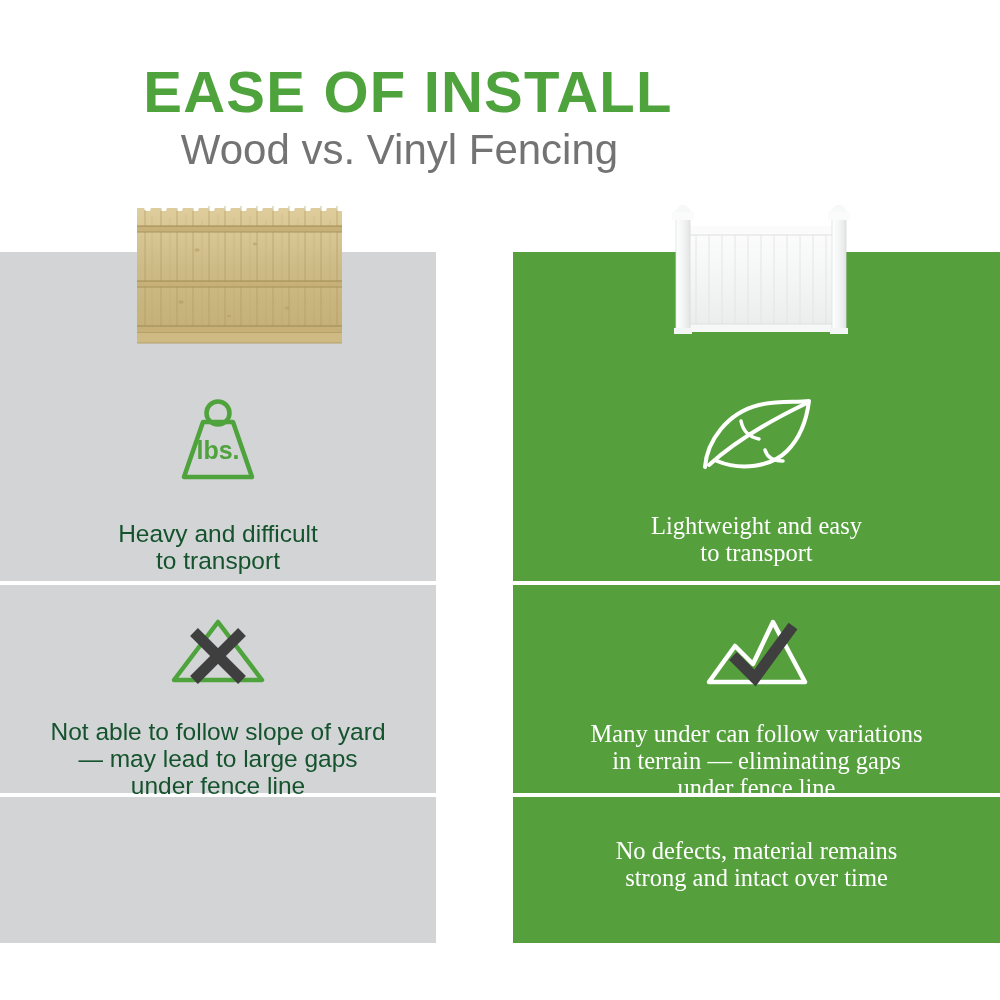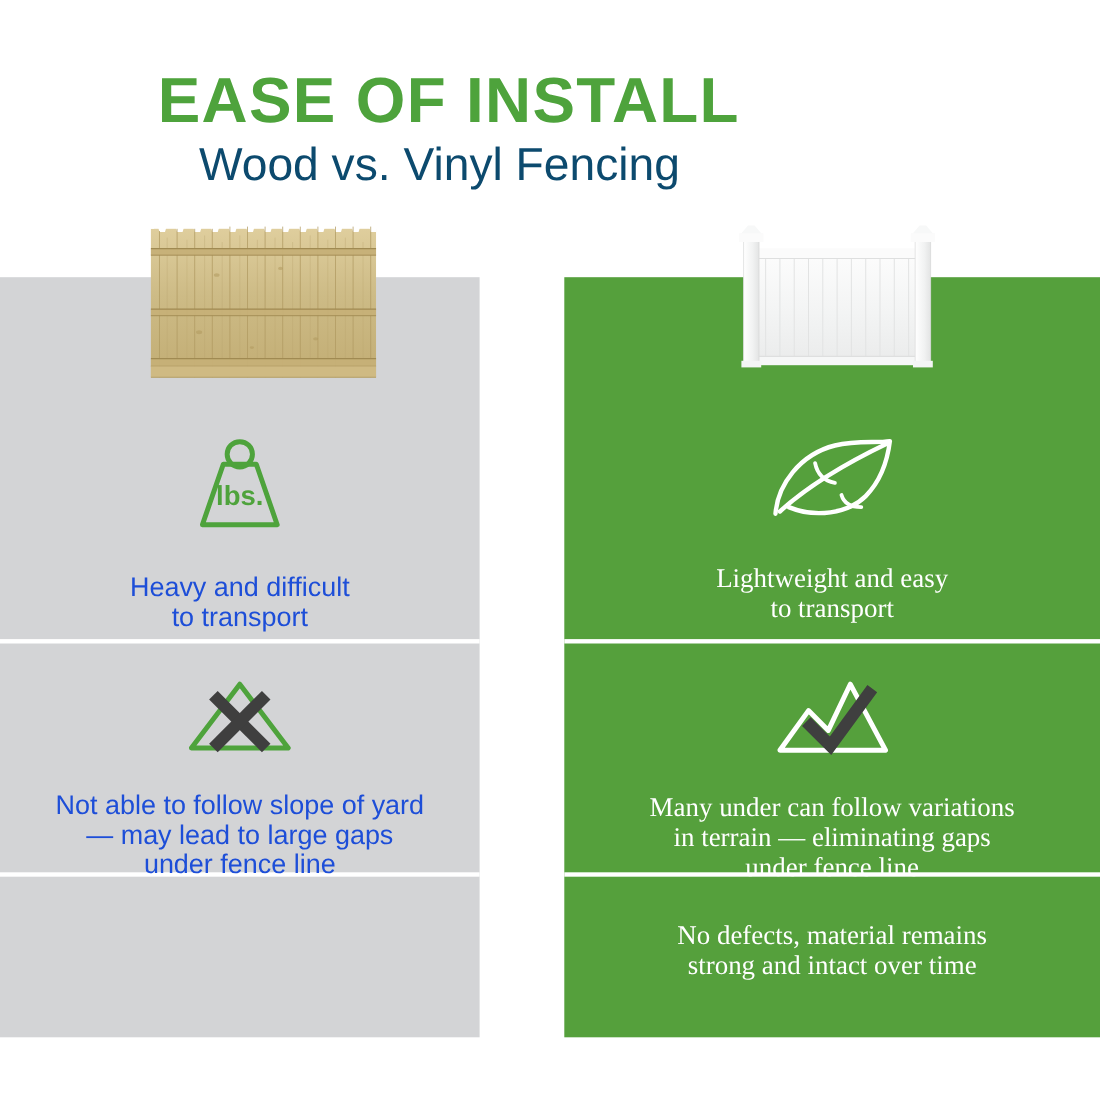--- a/index.html
+++ b/index.html
@@ -37,21 +37,21 @@
     letter-spacing: 1.2px;
     color: #4ea33c;
     line-height: 1;
   }
   .subtitle {
     position: absolute;
     top: 128px;
     width: 799px;
     font-size: 42px;
     font-weight: normal;
-    color: #0c4a6e;
+    color: #737373;
     line-height: 1.05;
   }
 
   
   .col {
     position: absolute;
     top: 252px;
     height: 691px;
   }
   .col-left  { left: 0px;   width: 436px; background: #d3d4d6; }
@@ -93,21 +93,21 @@
     width: 100%;
     text-align: center;
   }
   .icon-box {
     display: block;
     margin: 0 auto;
   }
   .row-text {
     font-size: 24.5px;
     line-height: 27px;
-    color: #1d4ed8;
+    color: #14532d;
     white-space: pre-line;
   }
   .col-right .row-text { color: #ffffff; font-family: Liberation Serif, serif; }
 
   
   .row-1 { top: 145px; }
   .row-1 .icon-box { margin-bottom: 33px; }
 
   
   .row-2 { top: 364px; }

